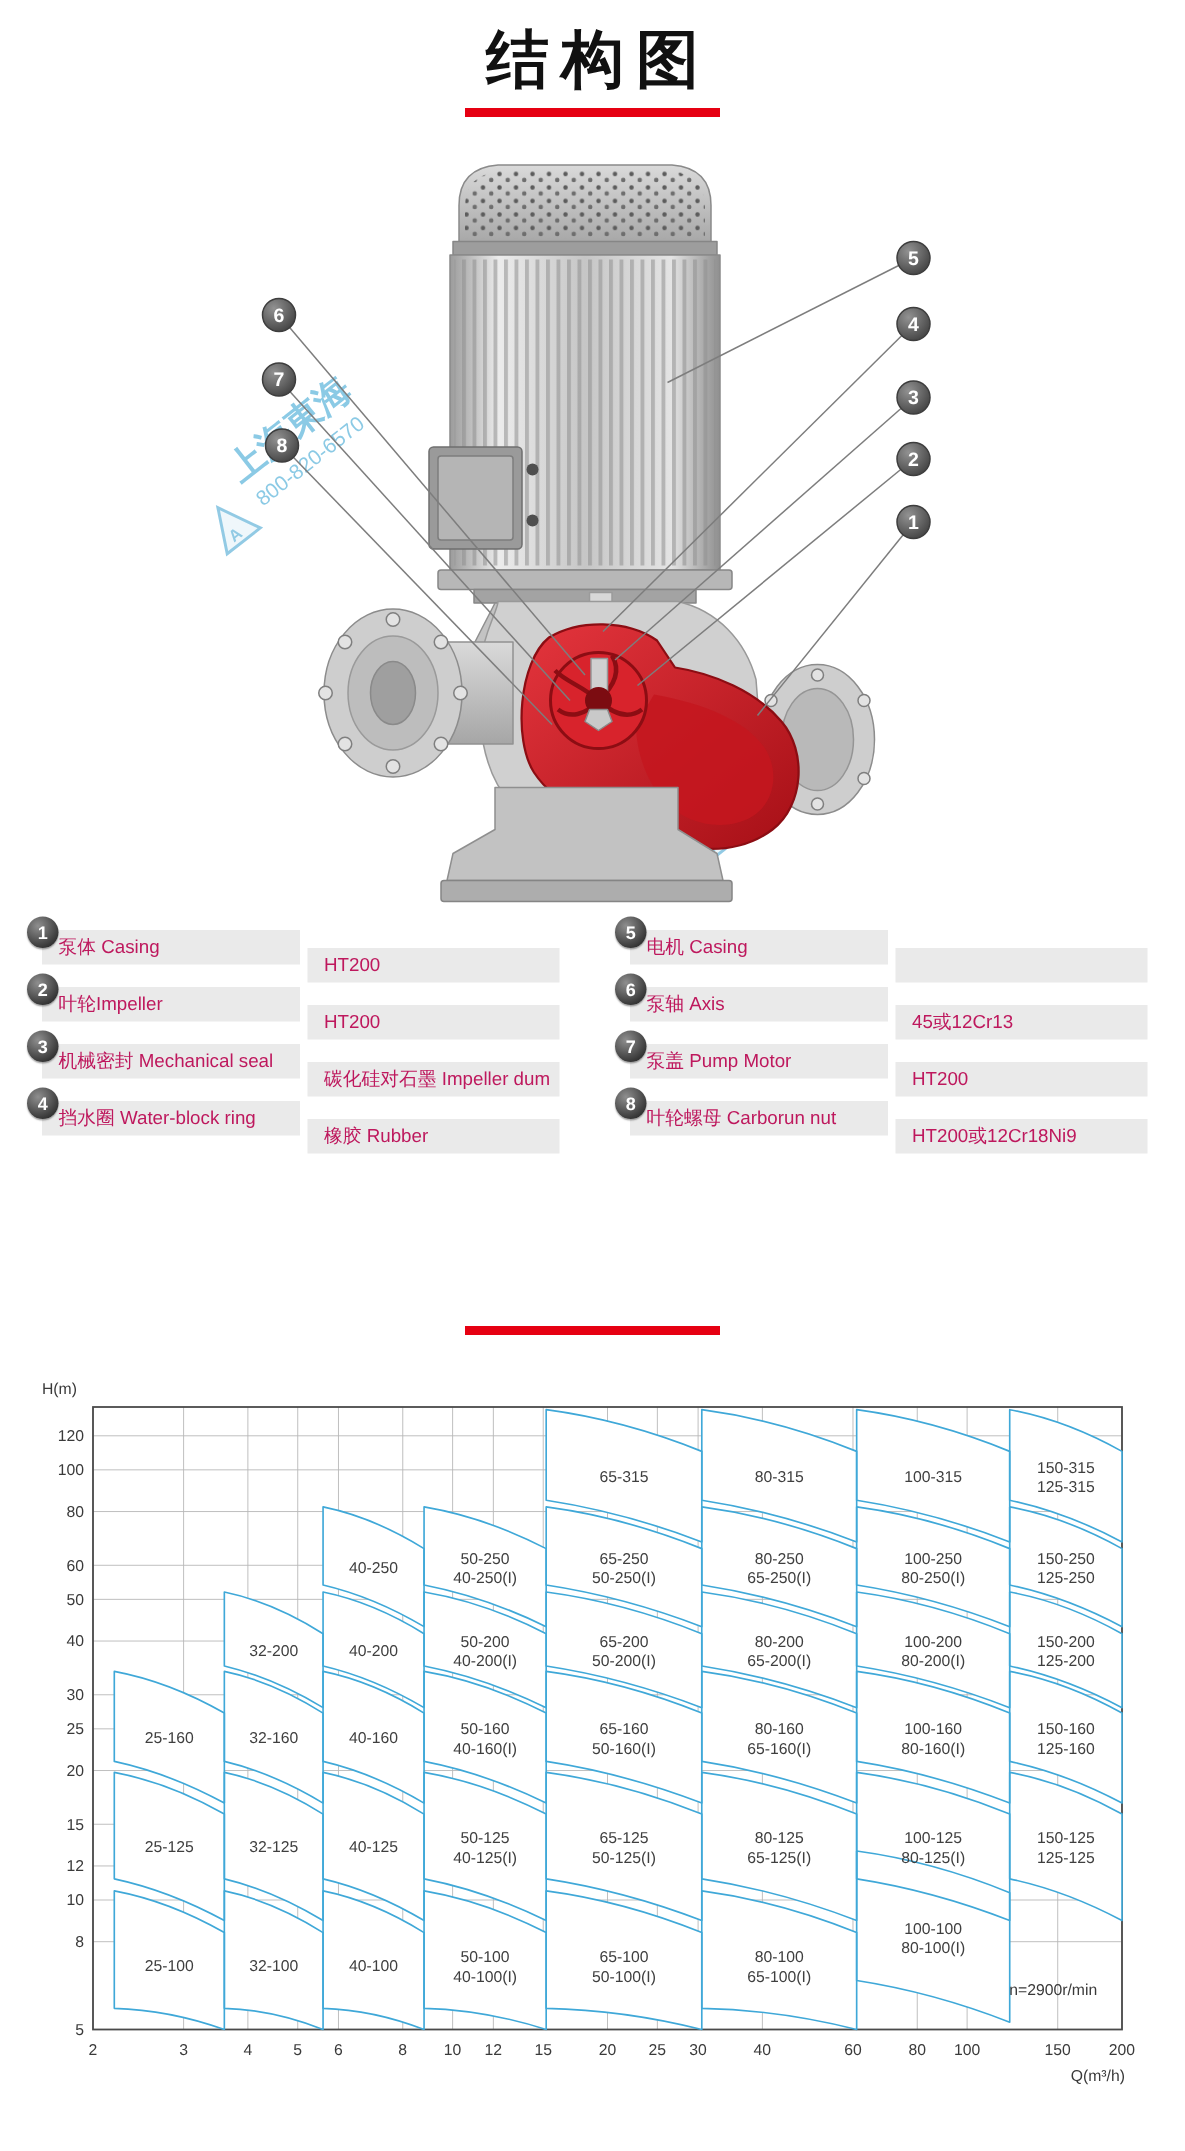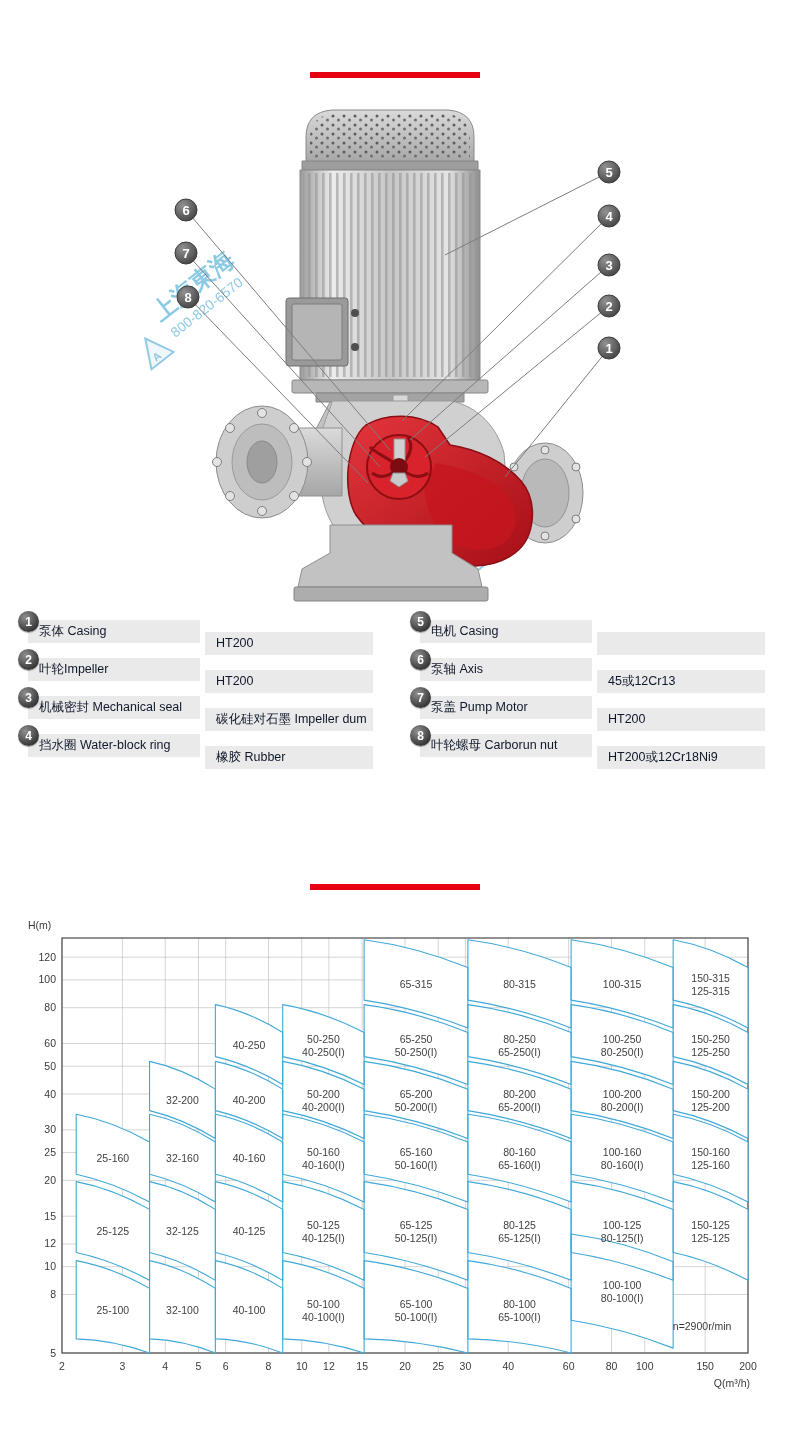--- a/index.html
+++ b/index.html
@@ -5,36 +5,37 @@
   html,body{margin:0;padding:0;background:#fff;}
   .page{position:relative;width:790px;height:1434px;background:#fff;overflow:hidden;
         font-family:"Liberation Sans","DejaVu Sans",sans-serif;}
   .sec-title{position:absolute;left:0;width:100%;margin:0;text-align:center;
         font-size:42px;font-weight:700;color:#111;letter-spacing:8px;padding-left:8px;box-sizing:border-box;}
   .red-bar{position:absolute;left:50%;transform:translateX(-50%);width:170px;height:6px;background:#e60012;}
   .parts{position:absolute;top:620px;left:28px;right:25px;display:flex;gap:47px;}
   .pcol{flex:0 0 345px;}
   .prow{position:relative;display:flex;gap:5px;margin-bottom:15px;height:23px;}
   .pcell{box-sizing:border-box;height:23px;line-height:23px;background:#eaeaea;
-         font-size:12.5px;color:#0f172a;padding:0 6px 0 11px;white-space:nowrap;overflow:hidden;}
+         font-size:12.5px;color:#be185d;padding:0 6px 0 11px;white-space:nowrap;overflow:hidden;}
   .plabel{width:172px;}
   .pvalue{width:168px;margin-top:12px;}
   .badge{position:absolute;left:-10px;top:-9px;width:21px;height:21px;border-radius:50%;
          background:radial-gradient(circle at 35% 30%, #8f8f8f, #343434 75%);
          color:#fff;font-size:12px;font-weight:700;display:flex;align-items:center;justify-content:center;z-index:2;
          box-shadow:0 1px 1px rgba(0,0,0,.35);}
   svg{position:absolute;left:0;}
   #pump-svg{top:95px;}
   #spectrum-svg{top:903px;}
 </style>
 </head>
 <body>
 
 <div class="page">
 
+  <h1 class="sec-title" style="top:12px">结构图</h1>
   <div class="red-bar" style="top:72px"></div>
 
   <svg id="pump-svg" width="790" height="525" viewBox="0 0 790 525">
     <defs>
       <linearGradient id="gBody" x1="0" y1="0" x2="1" y2="0">
         <stop offset="0" stop-color="#9c9c9c"></stop>
           <stop offset="0.18" stop-color="#ececec"></stop>
         <stop offset="0.5" stop-color="#c6c6c6"></stop>
           <stop offset="0.82" stop-color="#e4e4e4"></stop>
         <stop offset="1" stop-color="#8f8f8f"></stop>

